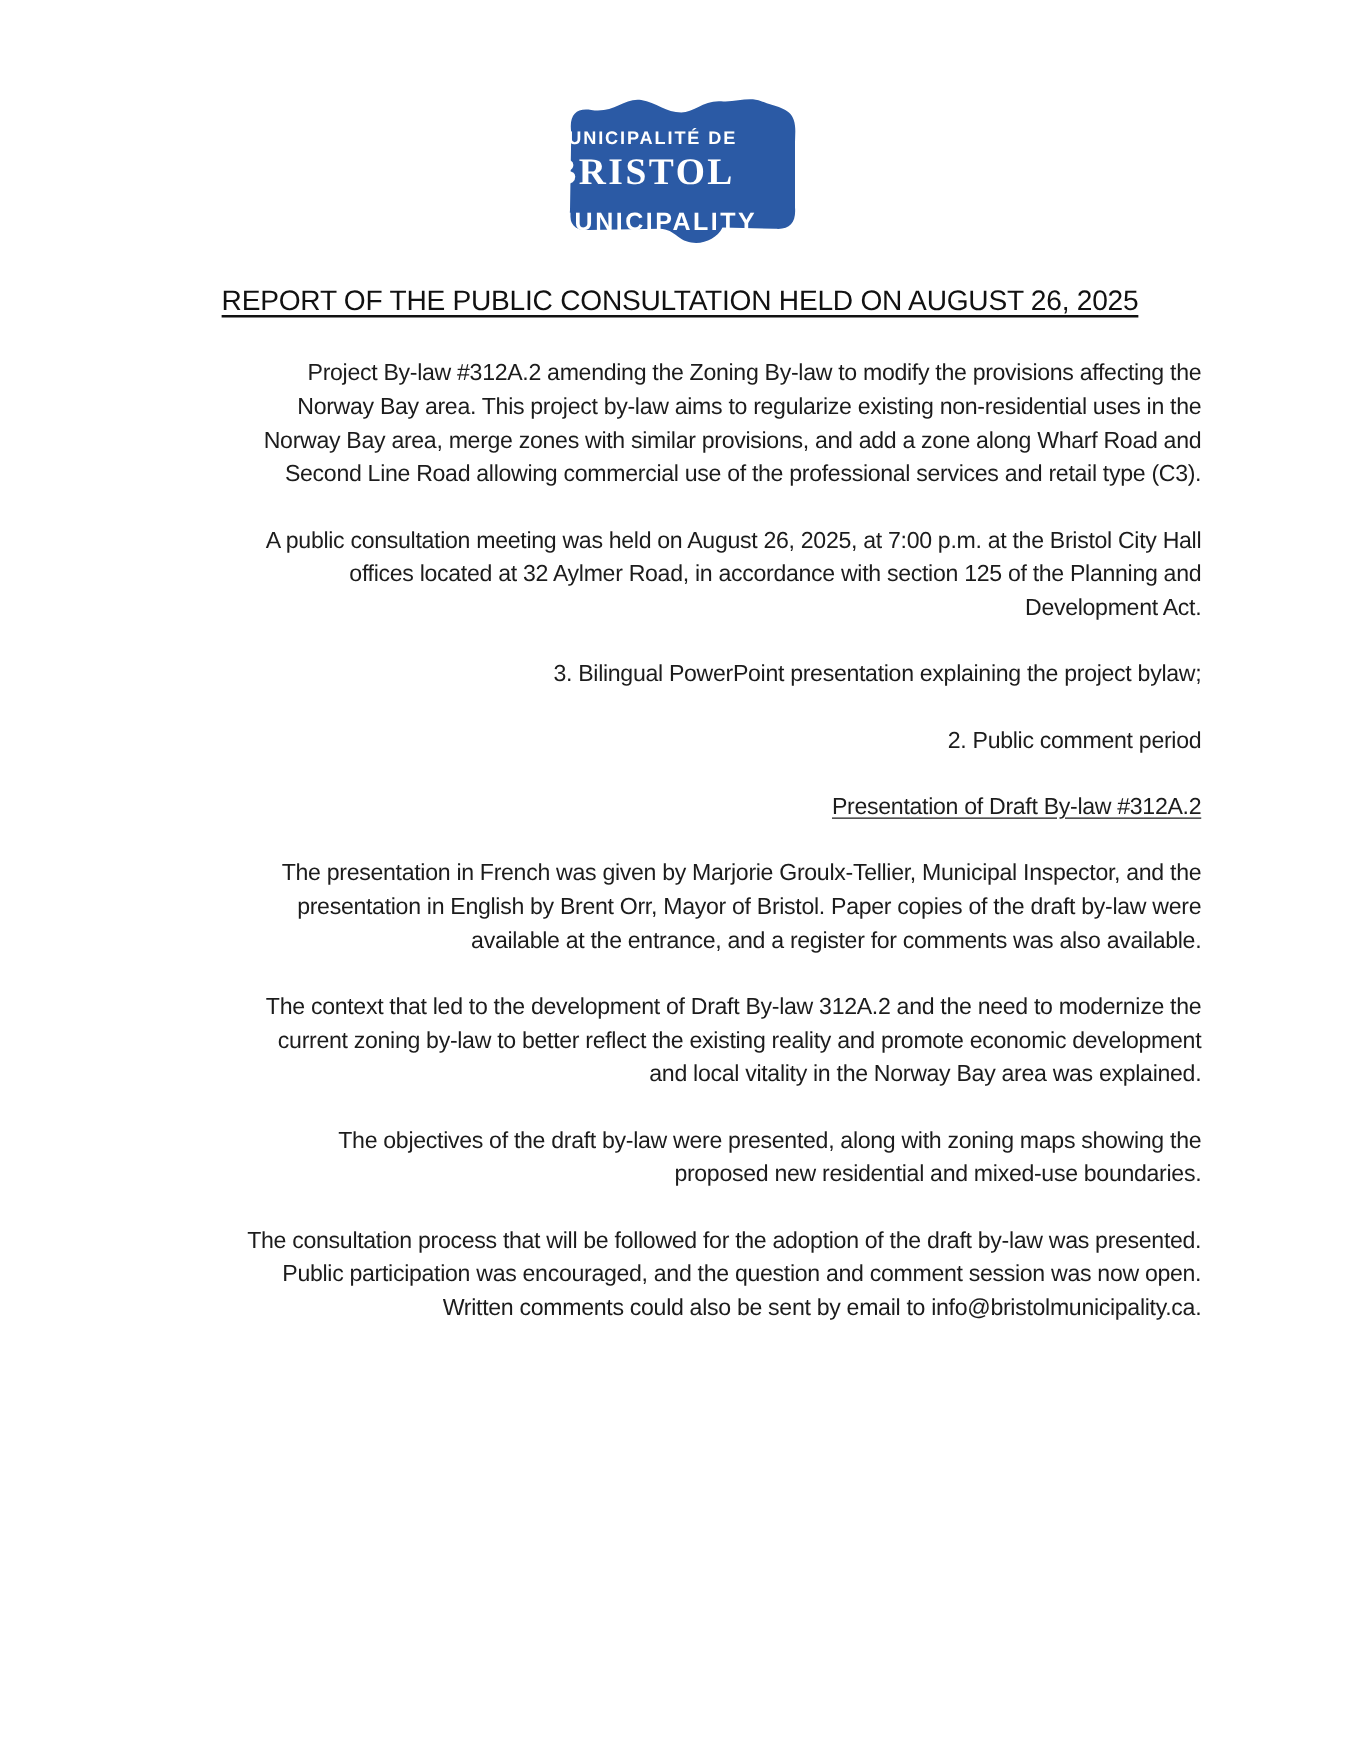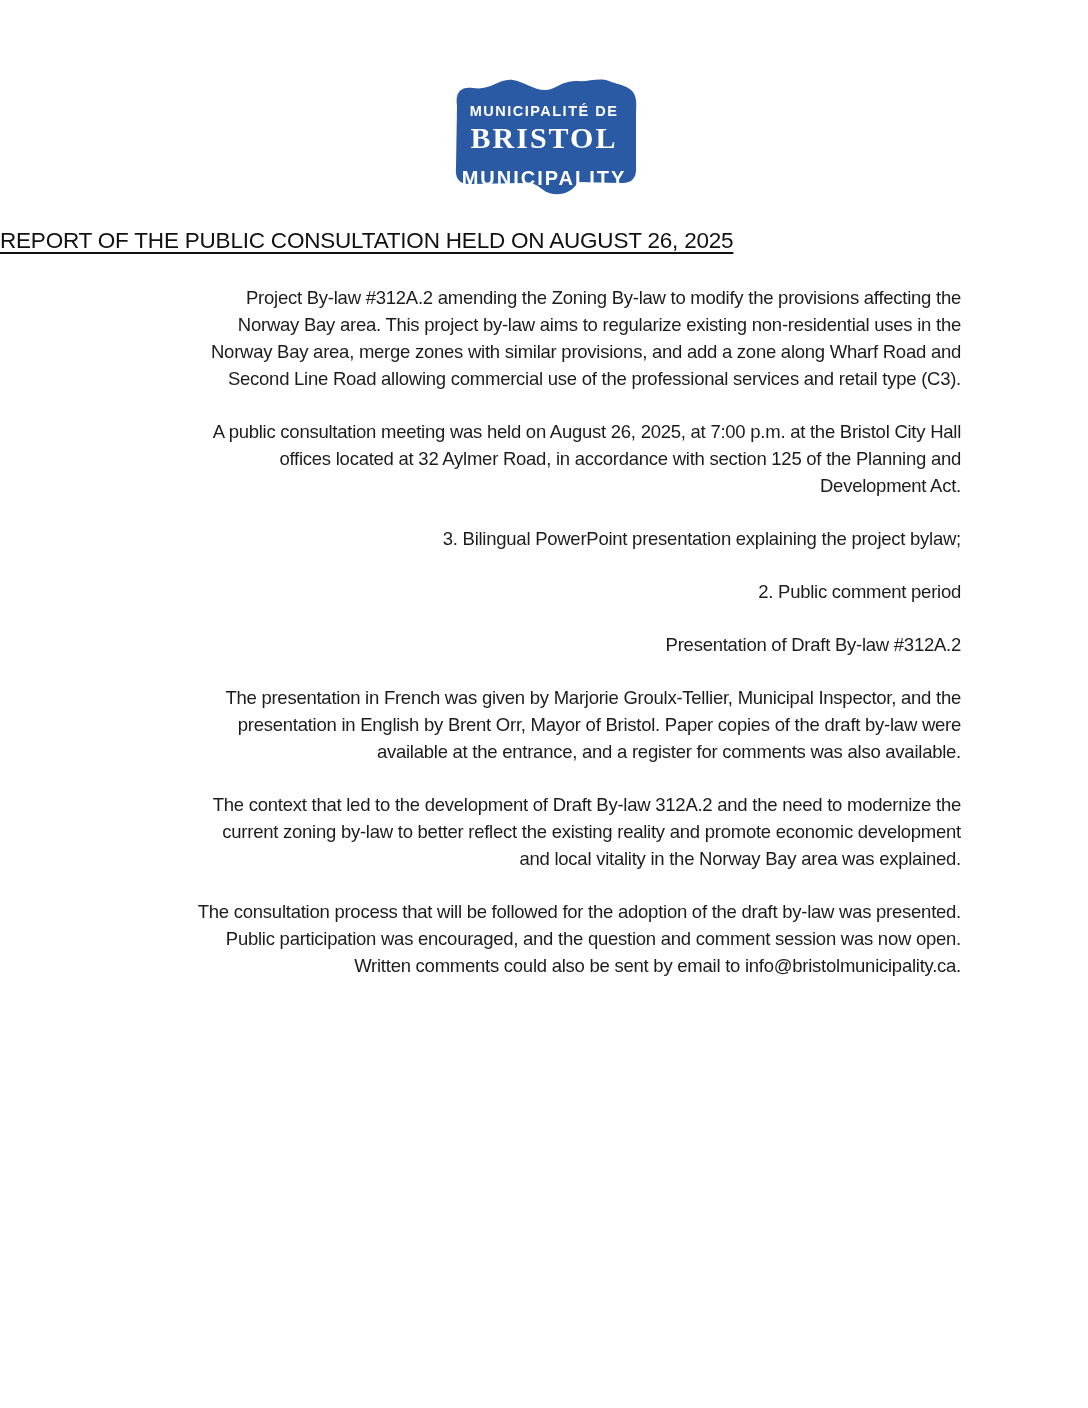--- a/index.html
+++ b/index.html
@@ -26,35 +26,35 @@
   }
   .logo svg {
     position: absolute;
     top: 0; left: 0;
     width: 100%; height: 100%;
   }
   .logo .logo-text {
     position: absolute;
     left: 0;
     width: 100%;
-    text-align: center;
     color: #ffffff;
     font-weight: bold;
     line-height: 1;
     white-space: nowrap;
   }
   .logo .l1 { top: 30px;  font-size: 14.5px; letter-spacing: 1.5px; }
   .logo .l2 { top: 49px;  font-size: 30px; font-family: "Liberation Serif", serif; letter-spacing: 2px; }
   .logo .l3 { top: 94px;  font-size: 20px; letter-spacing: 2px; }
 
   .doc-title {
     position: absolute;
     top: 228px;
     left: 0;
     width: 100%;
+    text-align: center;
     font-size: 22.5px;
     letter-spacing: -0.2px;
     color: #111111;
     text-decoration: underline;
     text-underline-offset: 4px;
   }
   .content {
     position: absolute;
     top: 284px;
     left: 193px;
@@ -63,20 +63,21 @@
     letter-spacing: -0.25px;
     line-height: 27px;
     color: #1c1c1c;
     text-align: right;
   }
   .content p {
     margin: 0 0 26px 0;
     white-space: pre-line;
   }
   .content p.section-heading {
+    text-decoration: underline;
     text-underline-offset: 3px;
   }
 </style>
 </head>
 <body>
 
 <div class="page">
 
   <div class="logo">
     <svg viewBox="0 0 206 127" preserveAspectRatio="none">
@@ -105,17 +106,18 @@
   <div class="doc-title">REPORT OF THE PUBLIC CONSULTATION HELD ON AUGUST 26, 2025</div>
 
   <div class="content">
     <p>Project By-law #312A.2 amending the Zoning By-law to modify the provisions affecting the Norway Bay area. This project by-law aims to regularize existing non-residential uses in the Norway Bay area, merge zones with similar provisions, and add a zone along Wharf Road and Second Line Road allowing commercial use of the professional services and retail type (C3).</p>
     <p>A public consultation meeting was held on August 26, 2025, at 7:00 p.m. at the Bristol City Hall offices located at 32 Aylmer Road, in accordance with section 125 of the Planning and Development Act.</p>
     <p>3. Bilingual PowerPoint presentation explaining the project bylaw;</p>
     <p>2. Public comment period</p>
     <p class="section-heading">Presentation of Draft By-law #312A.2</p>
     <p>The presentation in French was given by Marjorie Groulx-Tellier, Municipal Inspector, and the presentation in English by Brent Orr, Mayor of Bristol. Paper copies of the draft by-law were available at the entrance, and a register for comments was also available.</p>
     <p>The context that led to the development of Draft By-law 312A.2 and the need to modernize the current zoning by-law to better reflect the existing reality and promote economic development and local vitality in the Norway Bay area was explained.</p>
+    <p>The objectives of the draft by-law were presented, along with zoning maps showing the proposed new residential and mixed-use boundaries.</p>
     <p>The consultation process that will be followed for the adoption of the draft by-law was presented.
 Public participation was encouraged, and the question and comment session was now open. Written comments could also be sent by email to info@bristolmunicipality.ca.</p>
   </div>
 
 </div>
 
 </body></html>

